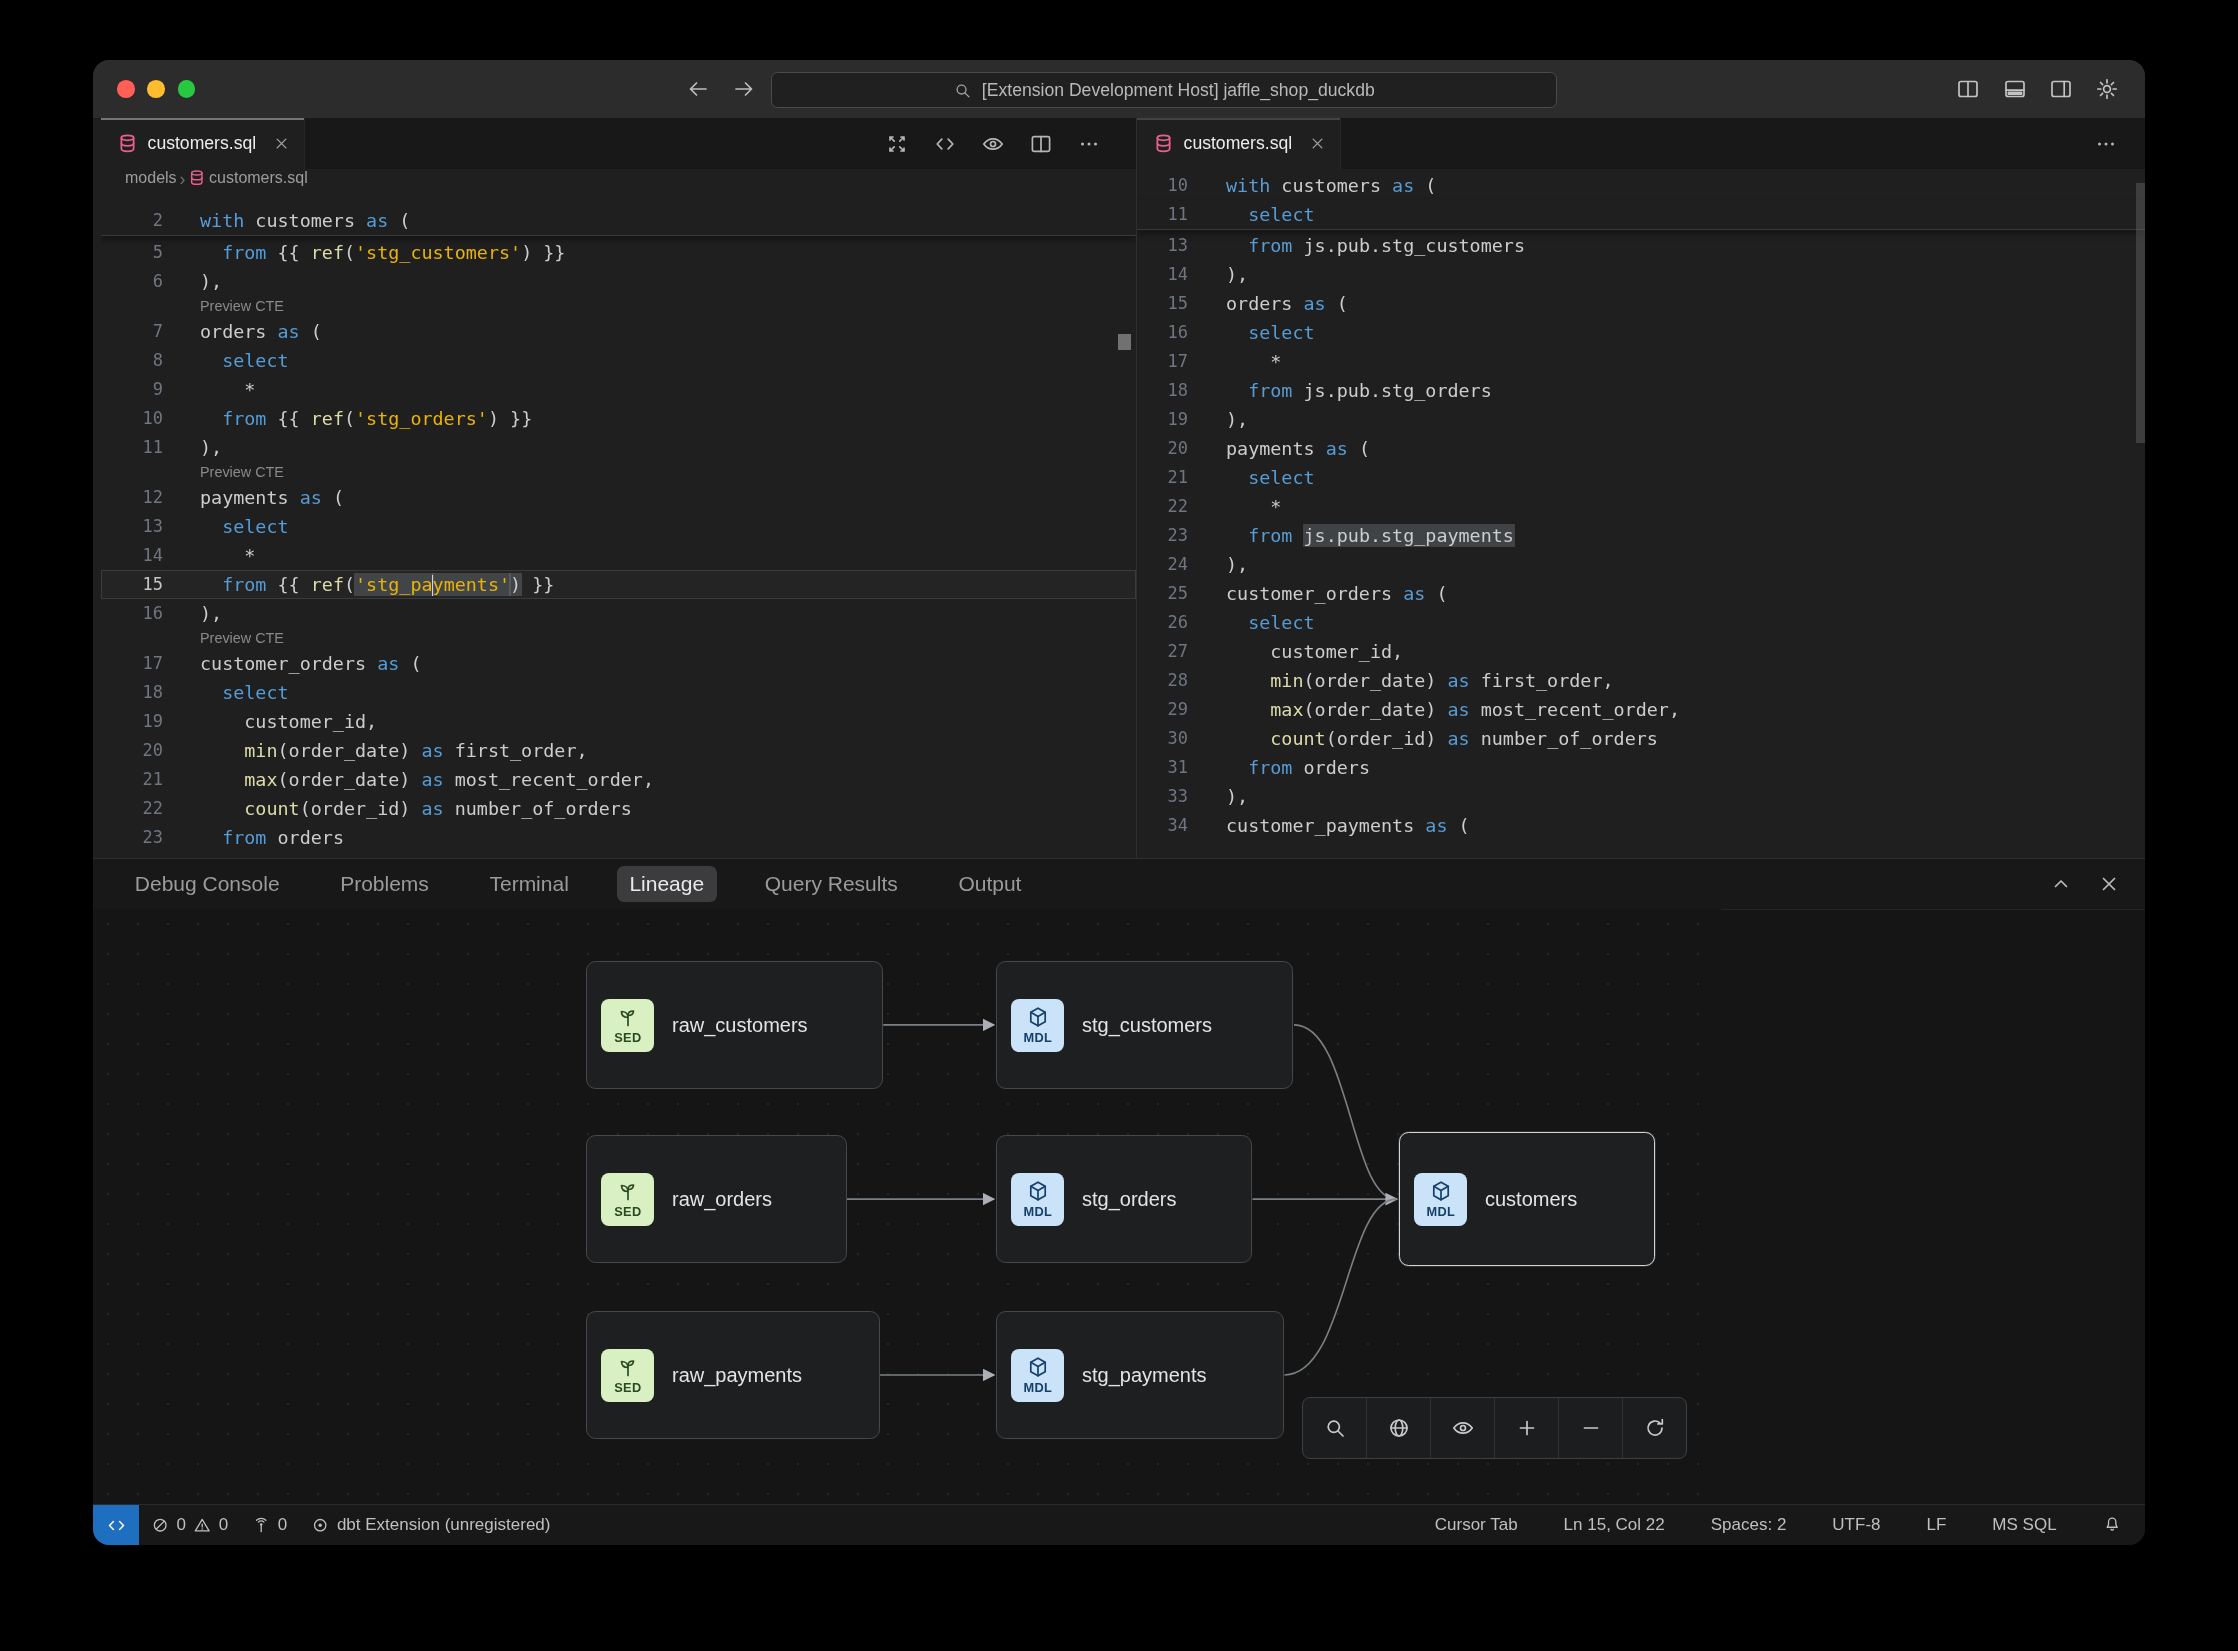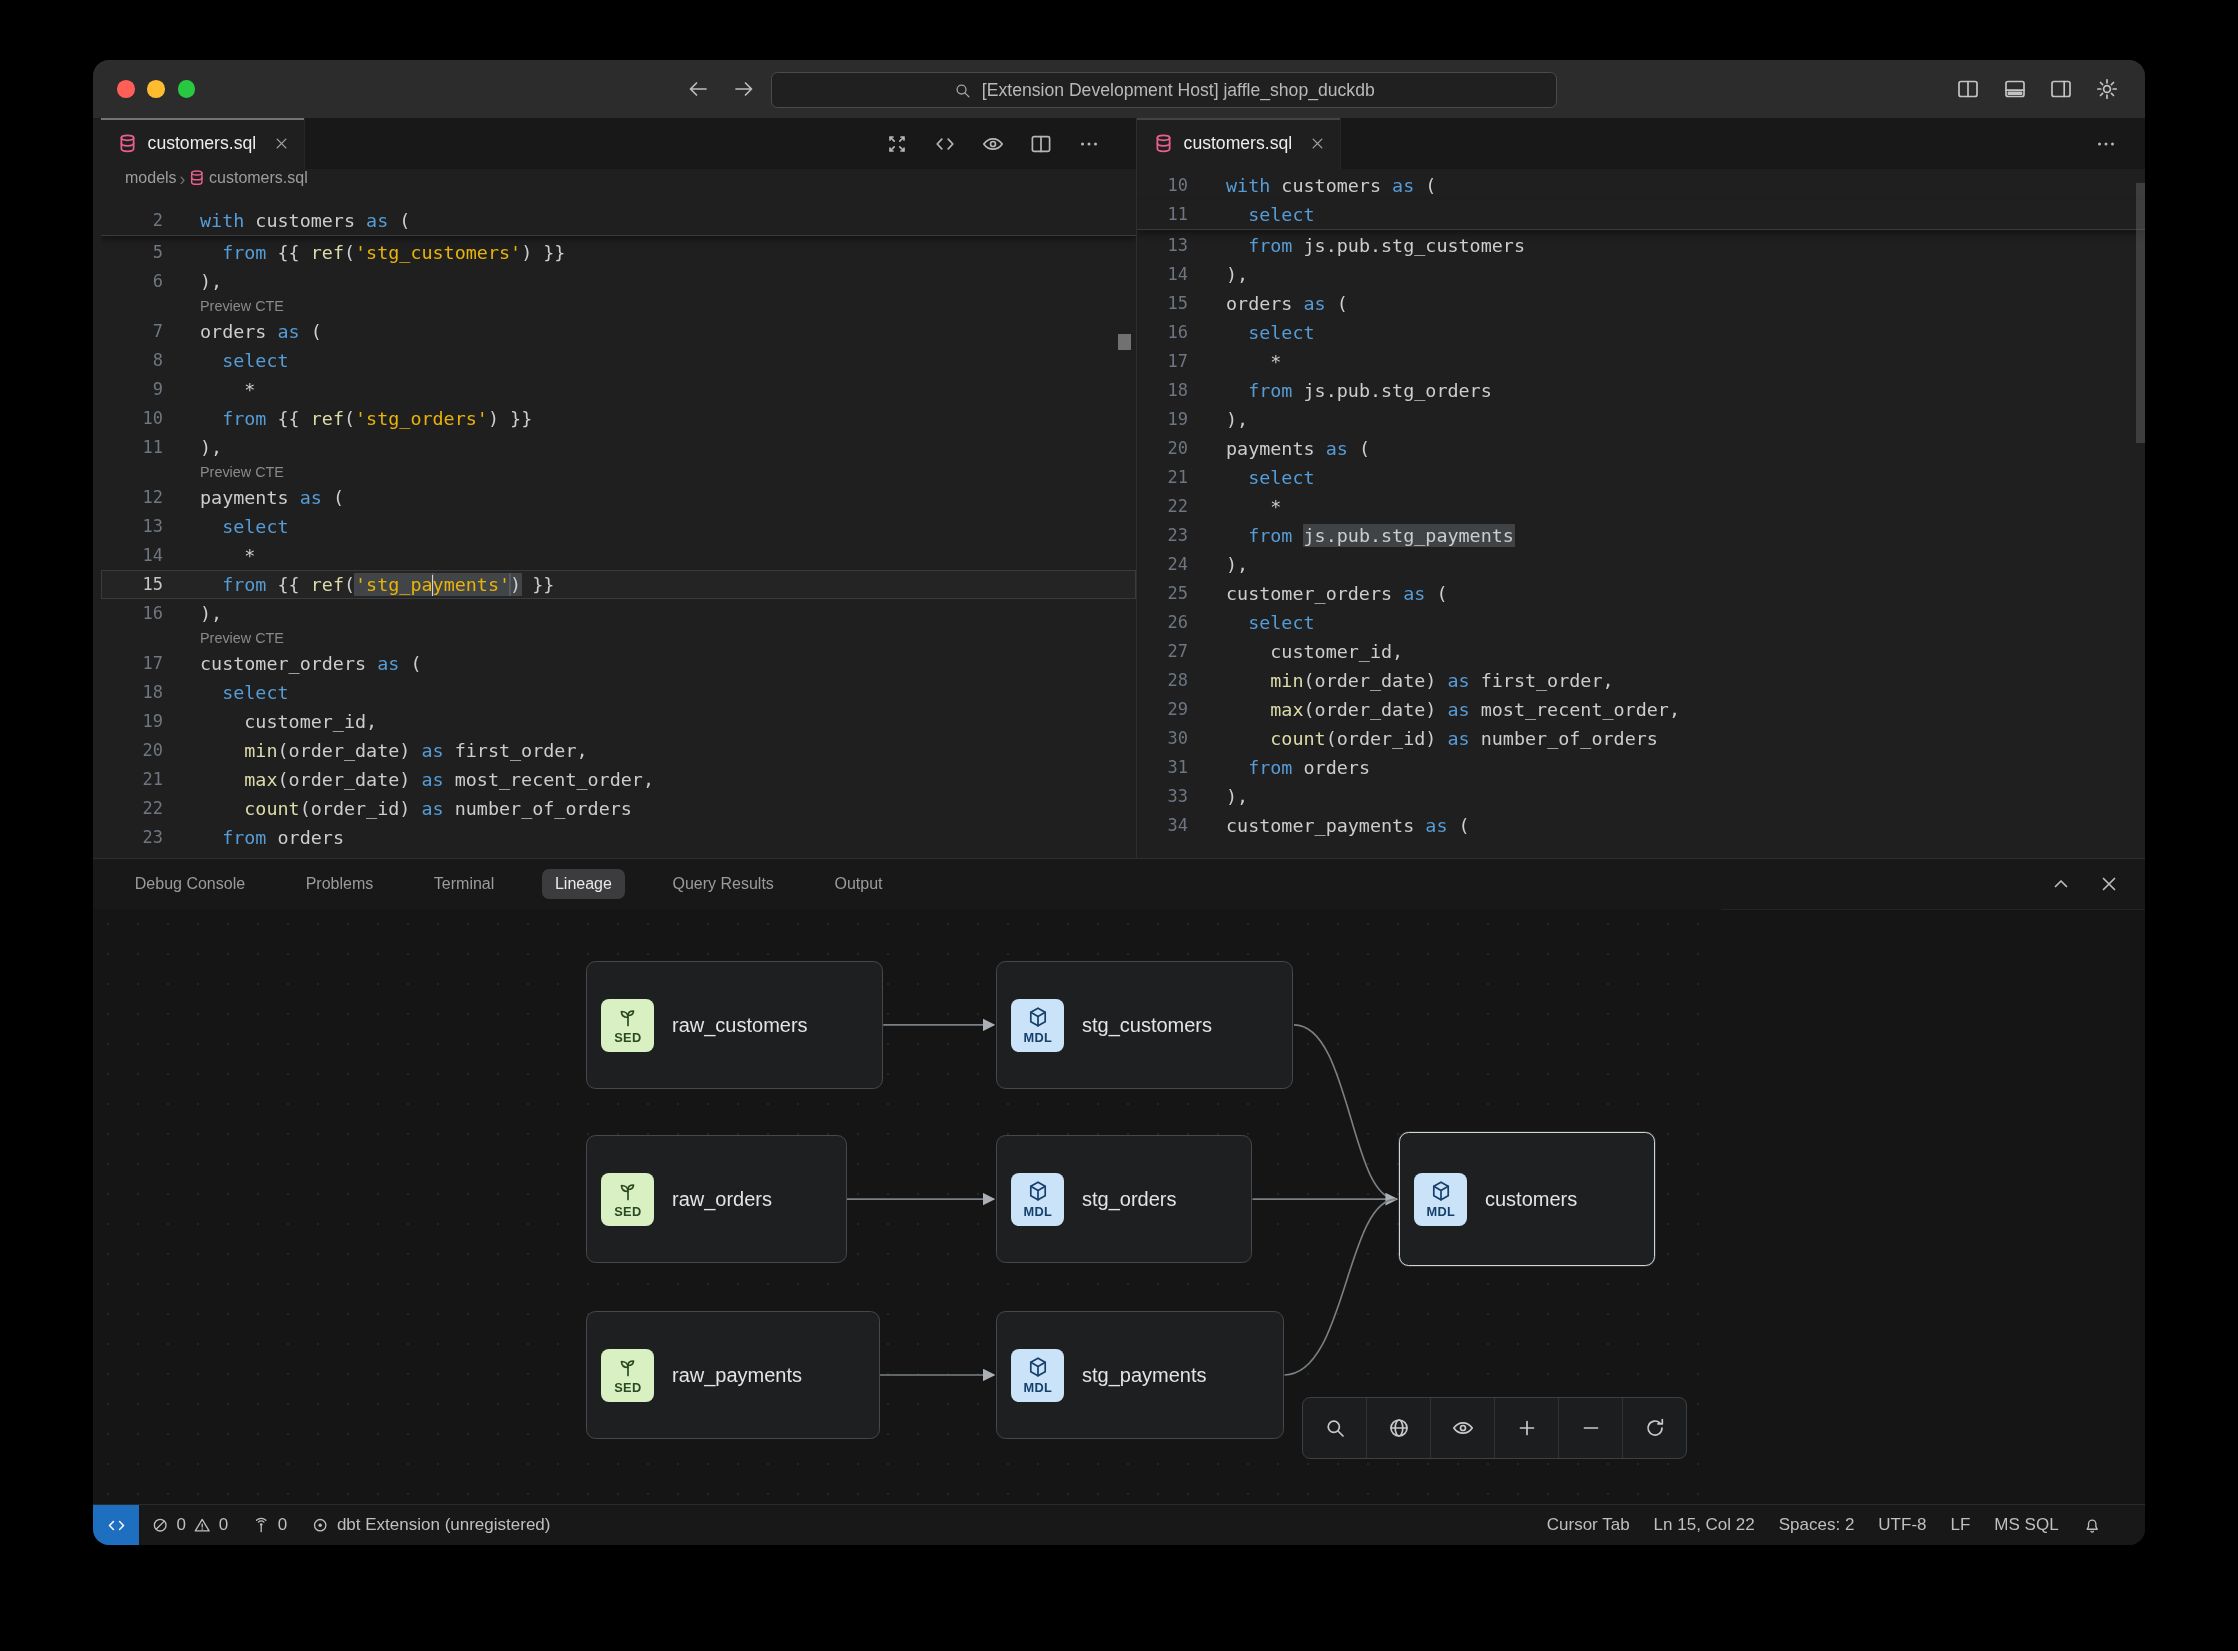--- a/index.html
+++ b/index.html
@@ -61,21 +61,21 @@
   .crow.sticky-last{border-bottom:0.8px solid #3a3a3a;box-shadow:0 4px 6.4px rgba(0,0,0,.35);margin-bottom:1.6px;}
   .tk-k{color:#569cd6}.tk-f{color:#dcdcaa}.tk-s{color:#eab308}.tk-t{color:#cdcdcd}
   .hl{background:rgba(104,110,118,.45);box-shadow:0 0 0 0.8px rgba(150,156,162,.35);}
   .cursor{display:inline-block;width:1.6px;height:21px;background:#ececec;vertical-align:middle;margin:0 -0.8px;}
   .ruler-marker{position:absolute;right:4.8px;top:216px;width:12.8px;height:16px;background:rgba(180,180,180,.55);}
   .scroll-thumb{position:absolute;right:2.4px;top:65px;width:14.4px;height:260px;background:rgba(121,121,121,.35);}
 
   
   .panel{position:absolute;left:0;top:798px;width:2052px;height:647px;background:#151515;border-top:0.8px solid #2e2e2e;}
   .panel-header{height:50px;background:#181818;display:flex;align-items:center;gap:35px;
-                padding:0 24px 0 29px;font-size:16px;color:#9b9b9b;border-bottom:0.8px solid #242424;}
+                padding:0 24px 0 29px;font-size:21px;color:#9b9b9b;border-bottom:0.8px solid #242424;}
   .ptab{padding:5.6px 12.8px;border-radius:5.6px;}
   .ptab.active{background:#3c3c3e;color:#e9e9e9;border-radius:7px;}
   .panel-header .spacer{flex:1;}
   .panel-header .ic{width:24px;height:24px;color:#bdbdbd;margin-left:-11.2px;}
   .panel-content{position:absolute;left:0;top:50px;width:1628px;height:597px;background-color:#151515;
     background-image:radial-gradient(rgba(255,255,255,.07) 1.3px,transparent 1.4px);background-size:30px 30px;}
   .panel-content svg.edges{position:absolute;left:0;top:0;}
   .node{position:absolute;background:#1d1f21;border:1.6px solid #45494c;border-radius:9.6px;
         display:flex;align-items:center;gap:17.6px;padding-left:14.4px;color:#e4e4e4;font-size:20px;box-sizing:border-box;}
   .node.sel{border-color:#d2d6d9;box-shadow:0 0 0 0.8px rgba(210,214,217,.18);}
@@ -89,21 +89,21 @@
   .ltb:first-child{border-left:none;}
   .ltb .ic{width:24px;height:24px;}
 
   
   .statusbar{position:absolute;left:0;bottom:0;width:2052px;height:40px;background:#181818;
              border-top:0.8px solid #2b2b2b;display:flex;align-items:center;color:#bfbfbf;font-size:17px;}
   .sb-remote{width:46px;height:100%;background:#1f6fc0;display:flex;align-items:center;justify-content:center;color:#fff;flex:none;}
   .sb-remote .ic{width:21px;height:21px;}
   .sb-item{display:flex;align-items:center;gap:7.2px;padding:0 12px;height:100%;}
   .sb-item .ic{width:18.4px;height:18.4px;}
-  .sb-right{margin-left:auto;display:flex;align-items:flex-end;padding-right:32px;}
+  .sb-right{margin-left:auto;display:flex;align-items:flex-start;padding-right:12px;gap:22px;}
 </style>
 </head>
 <body>
 
 <div class="window">
 
   <div class="titlebar">
     <div class="traffic">
       <span class="tl red"></span>
       <span class="tl yellow"></span>

